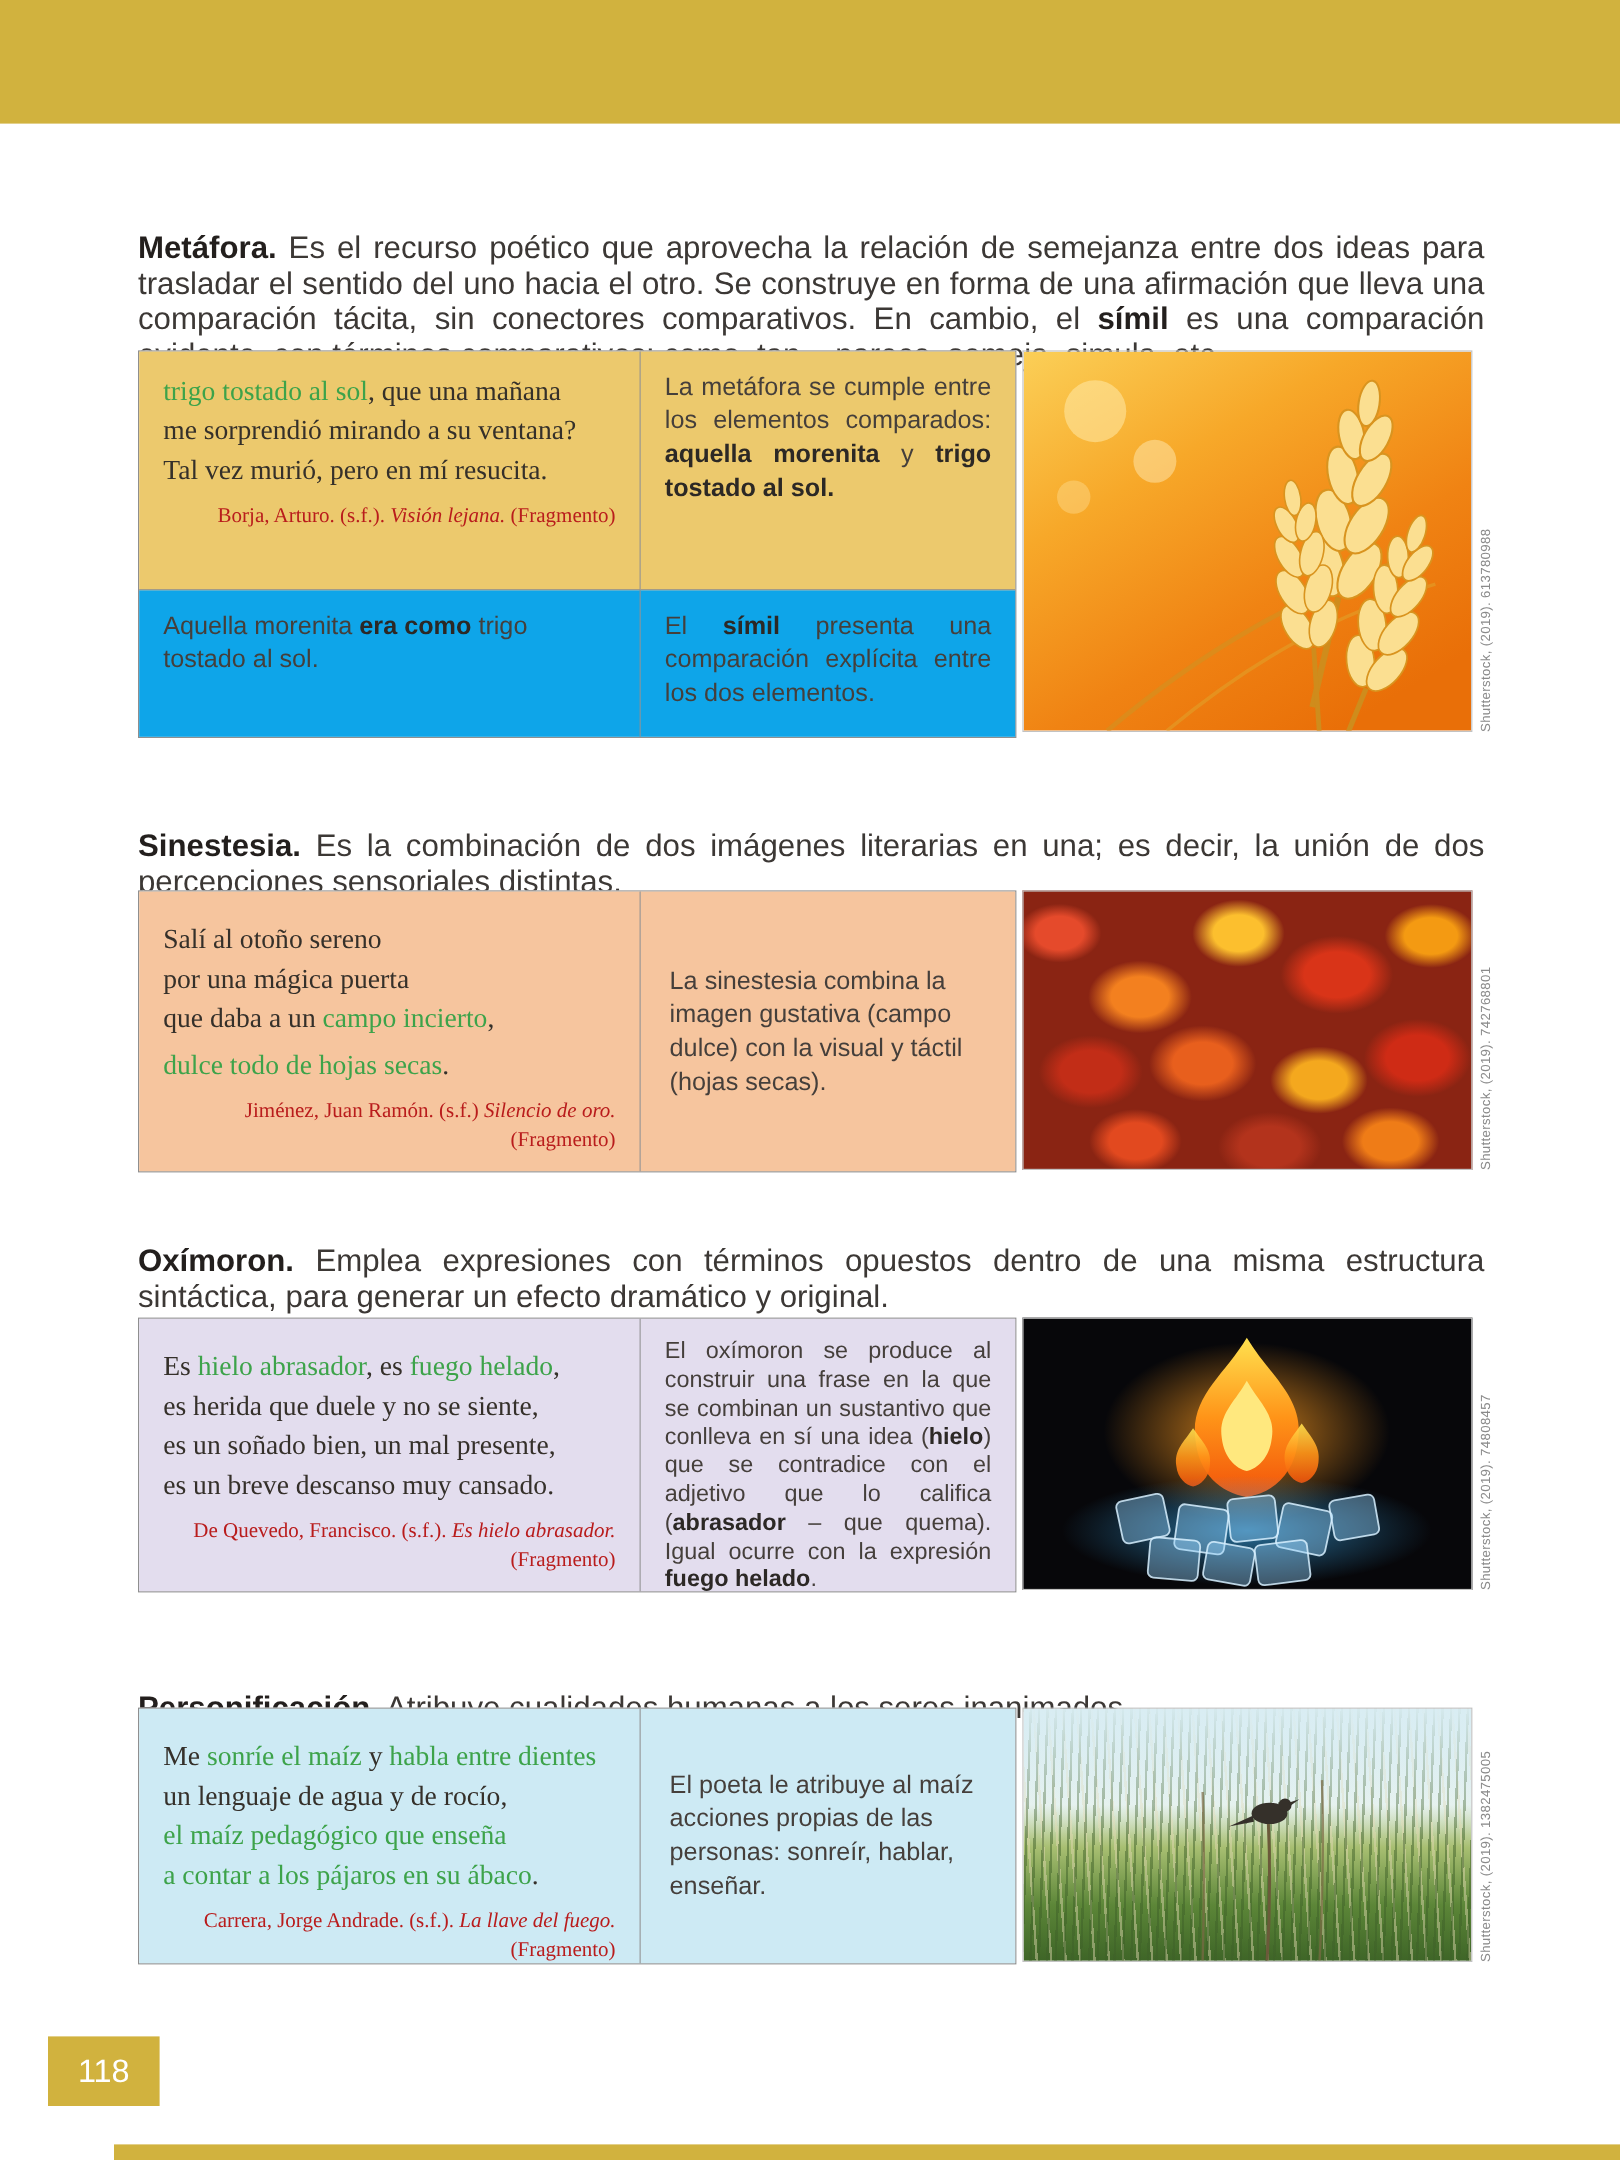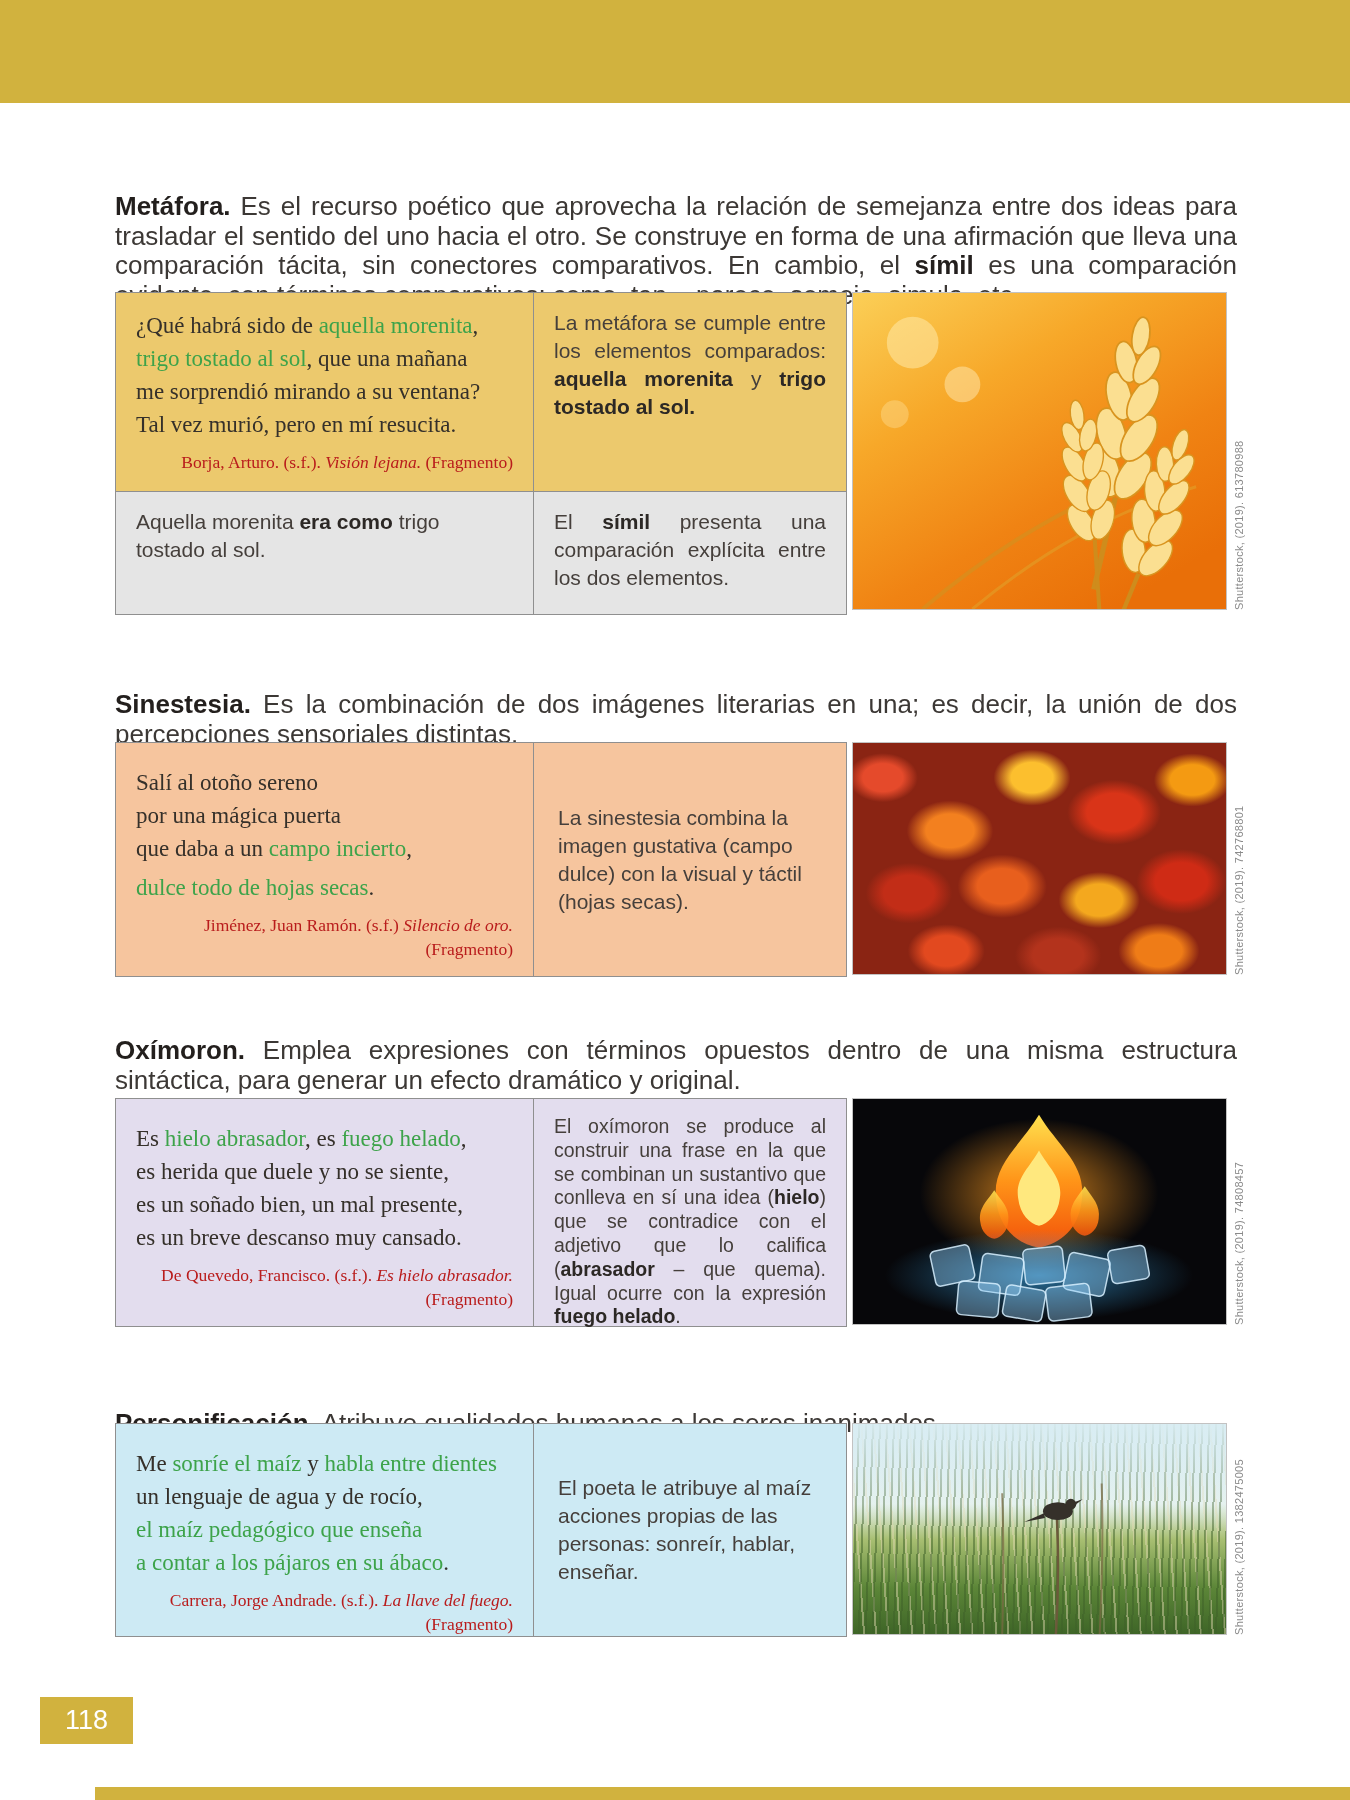--- a/index.html
+++ b/index.html
@@ -2,21 +2,21 @@
 <html><head>
 <meta charset="utf-8">
 <style>
   html,body{margin:0;padding:0;}
   body{width:1350px;height:1800px;position:relative;background:#ffffff;
        font-family:"Liberation Sans",sans-serif;overflow:hidden;}
 
   
   .topbar{position:absolute;left:0;top:0;width:1350px;height:103px;background:#d1b23e;}
   .bottombar{position:absolute;left:95px;top:1787px;width:1255px;height:13px;background:#d1b23e;}
-  .pagebox{position:absolute;left:40px;top:1697px;width:93px;height:47px;background:#d1b23e;
+  .pagebox{position:absolute;left:40px;top:1697px;width:93px;height:58px;background:#d1b23e;
            display:flex;align-items:center;justify-content:center;
            color:#ffffff;font-size:27px;font-family:"Liberation Sans",sans-serif;}
 
   
   .intro{position:absolute;left:115px;width:1122px;text-align:justify;
          font-size:26px;line-height:29.5px;color:#3c3835;}
   .intro .hd{font-weight:bold;color:#231f1d;}
   .intro .b{font-weight:bold;color:#231f1d;}
   #intro-metafora{top:166px;}
   #intro-sinestesia{top:664px;}
@@ -25,21 +25,21 @@
 
   
   .tbl{position:absolute;left:115px;display:grid;border:1px solid #8f8f8f;background:#fff;}
   #tbl1{top:292px;grid-template-columns:418px 312px;grid-template-rows:199px 122px;}
   #tbl2{top:742px;grid-template-columns:418px 312px;grid-template-rows:233px;}
   #tbl3{top:1098px;grid-template-columns:418px 312px;grid-template-rows:227px;}
   #tbl4{top:1423px;grid-template-columns:418px 312px;grid-template-rows:212px;}
   .cell{box-sizing:border-box;padding:16px 20px;}
   .br{border-right:1px solid #8f8f8f;}
   .bb{border-bottom:1px solid #8f8f8f;}
-  .bg1a{background:#ecc96d;} .bg1b{background:#e5e5e5;}
+  .bg1a{background:#ecc96d;} .bg1b{background:#0ea5e9;}
   .bg2{background:#f6c59e;} .bg3{background:#e3ddee;} .bg4{background:#cdeaf4;}
 
   
   .poem{font-family:"Liberation Serif",serif;font-size:23px;line-height:33px;color:#35302a;}
   .pline{display:block;}
   .gap-top{margin-top:6px;}
   .green{color:#3da34a;}
   .cite{font-family:"Liberation Serif",serif;font-size:17.5px;line-height:24px;
         color:#b91c1c;text-align:right;margin-top:9px;}
   .cite .work{font-style:italic;}
@@ -93,21 +93,20 @@
 </head>
 <body>
 
 <div class="topbar"></div>
 
 <p class="intro" id="intro-metafora"><span class="hd">Metáfora.</span><span> Es el recurso poético que aprovecha la relación de semejanza entre dos ideas para trasladar el sentido del uno hacia el otro. Se construye en forma de una afirmación que lleva una comparación tácita, sin conectores comparativos. En cambio, el </span><span class="b">símil</span><span> es una comparación evidente, con términos comparativos: como, tan... parece, semeja, simula, etc.</span></p>
 
 <div class="tbl" id="tbl1">
   <div class="cell br bb bg1a">
     <div class="poem">
-      <span class="pline"><span>¿Qué habrá sido de </span><span class="green">aquella morenita</span><span>,</span></span>
       <span class="pline"><span class="green">trigo tostado al sol</span><span>, que una mañana</span></span>
       <span class="pline">me sorprendió mirando a su ventana?</span>
       <span class="pline">Tal vez murió, pero en mí resucita.</span>
     </div>
     <div class="cite"><span>Borja, Arturo. (s.f.). </span><span class="work">Visión lejana.</span><span> (Fragmento)</span></div>
   </div>
   <div class="cell bb bg1a expl just"><span>La metáfora se cumple entre los elementos comparados: </span><span class="b">aquella morenita</span><span> y </span><span class="b">trigo tostado al sol.</span></div>
   <div class="cell br bg1b expl"><span>Aquella morenita </span><span class="b">era como</span><span> trigo tostado al sol.</span></div>
   <div class="cell bg1b expl just"><span>El </span><span class="b">símil</span><span> presenta una comparación explícita entre los dos elementos.</span></div>
 </div>

